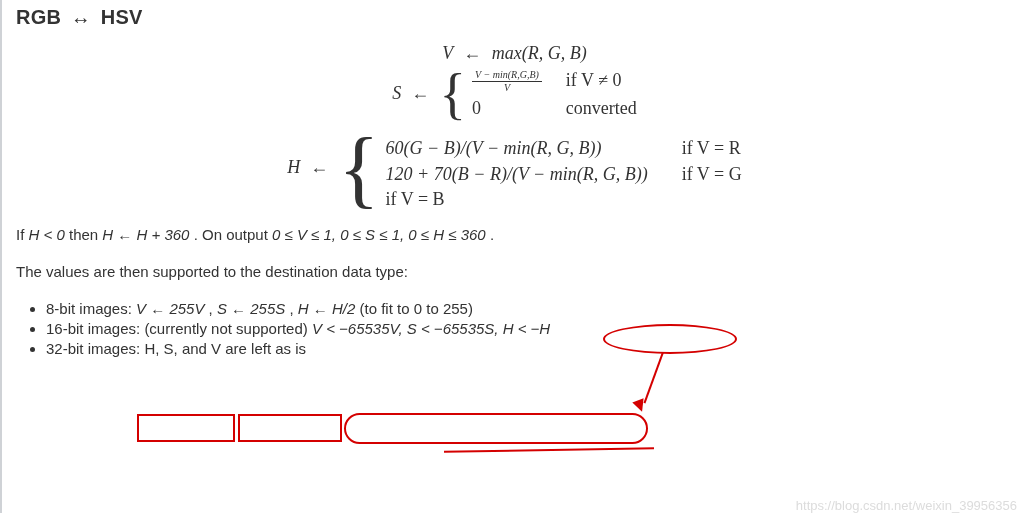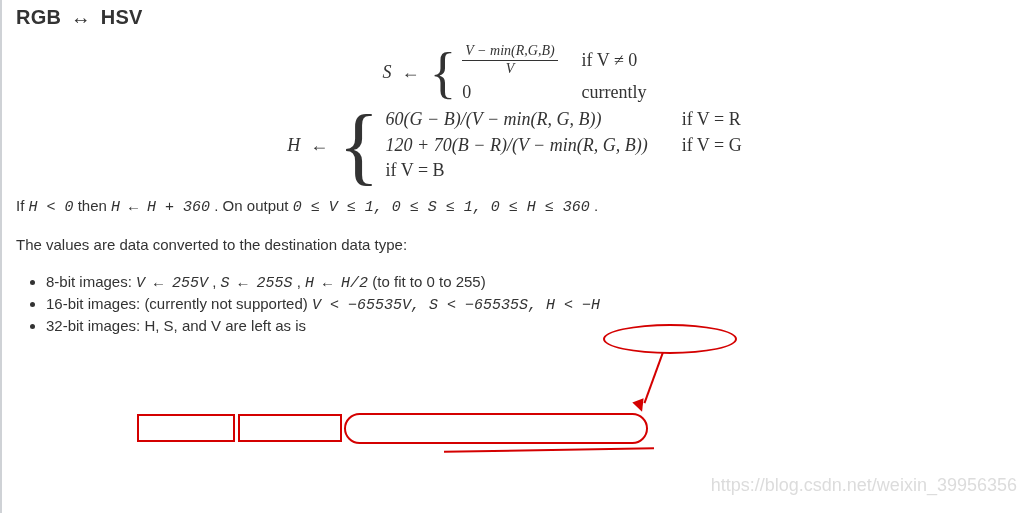--- a/index.html
+++ b/index.html
@@ -65,26 +65,26 @@
     grid-template-columns: auto auto;
     column-gap: 24px;
     row-gap: 4px;
     text-align: left;
     align-items: center;
   }
   .frac {
     display: inline-block;
     vertical-align: middle;
     text-align: center;
-    font-size: 14px;
+    font-size: 10px;
   }
   .frac .num { display:block; padding: 0 3px; }
   .frac .den { display:block; border-top: 1px solid #333; padding: 0 3px; }
   .inline-math {
-    font-family: Liberation Mono, monospace;
+    font-family: Liberation Sans, sans-serif;
     font-style: italic;
   }
   ul.bullets {
     margin: 8px 0 0 30px;
     padding: 0;
   }
   ul.bullets li {
     margin: 3px 0;
   }
 
@@ -108,84 +108,89 @@
     position: absolute;
     width: 0; height: 0;
     border-left: 6px solid transparent;
     border-right: 6px solid transparent;
     border-top: 12px solid #d40000;
     pointer-events: none;
   }
   .watermark {
     position: absolute;
     right: 10px;
-    bottom: 17px;
-    font-size: 18px;
+    bottom: 0;
+    font-size: 13px;
     color: #dcdcdc;
     font-family: Arial, sans-serif;
     font-style: normal;
   }
 </style>
 </head>
 <body>
 
 <div class="page">
 
   <div class="heading">
     <span>RGB</span>
     <span class="arrows">↔</span>
     <span>HSV</span>
   </div>
 
 
+  <div class="math-block">
+    <span>V</span>
+    <span class="upright" style="margin:0 6px;">←</span>
+    <span>max(R, G, B)</span>
+  </div>
 
   <div class="math-block">
     <div class="rowline">
       <span>S</span>
       <span class="upright" style="margin:0 6px 0 10px;">←</span>
       <span class="brace">{</span>
       <div class="gridcase">
         <span class="frac">
           <span class="num">V − min(R,G,B)</span>
           <span class="den">V</span>
         </span>
         <span class="upright">if V ≠ 0</span>
         <span class="upright">0</span>
-        <span class="upright">currently</span>
+        <span class="upright">converted</span>
       </div>
     </div>
   </div>
 
   <div class="math-block" style="margin-top:6px;">
     <div class="rowline">
       <span>H</span>
       <span class="upright" style="margin:0 6px 0 10px;">←</span>
       <span class="brace brace-big">{</span>
-      <div class="gridcase" style="column-gap:34px;">
+      <div class="gridcase" style="column-gap:34px;margin-top:13px;">
         <span>60(G − B)/(V − min(R, G, B))</span>
         <span class="upright">if V = R</span>
         <span>120 + 70(B − R)/(V − min(R, G, B))</span>
         <span class="upright">if V = G</span>
         <span class="upright">if V = B</span>
       </div>
     </div>
   </div>
 
   <div class="para" style="margin-top:14px;">
     <span>If </span>
     <span class="inline-math">H &lt; 0</span>
     <span> then </span>
     <span class="inline-math">H ← H + 360</span>
     <span> . On output </span>
     <span class="inline-math">0 ≤ V ≤ 1, 0 ≤ S ≤ 1, </span>
     <span class="inline-math" id="h-range-target">0 ≤ H ≤ 360</span>
     <span> .</span>
   </div>
 
-  <div class="para" style="margin-top:16px;">The values are data converted to the destination data type:</div>
+  <div class="para" style="margin-top:16px;">The values are then supported to the destination data type:</div>
 
   <ul class="bullets">
     <li>
       <span>8-bit images: </span>
       <span class="inline-math" id="b8-m1">V ← 255V</span>
       <span>, </span>
       <span class="inline-math" id="b8-m2">S ← 255S</span>
       <span>, </span>
       <span class="inline-math" id="b8-m3">H ← H/2</span>
       <span id="b8-tail">(to fit to 0 to 255)</span>

